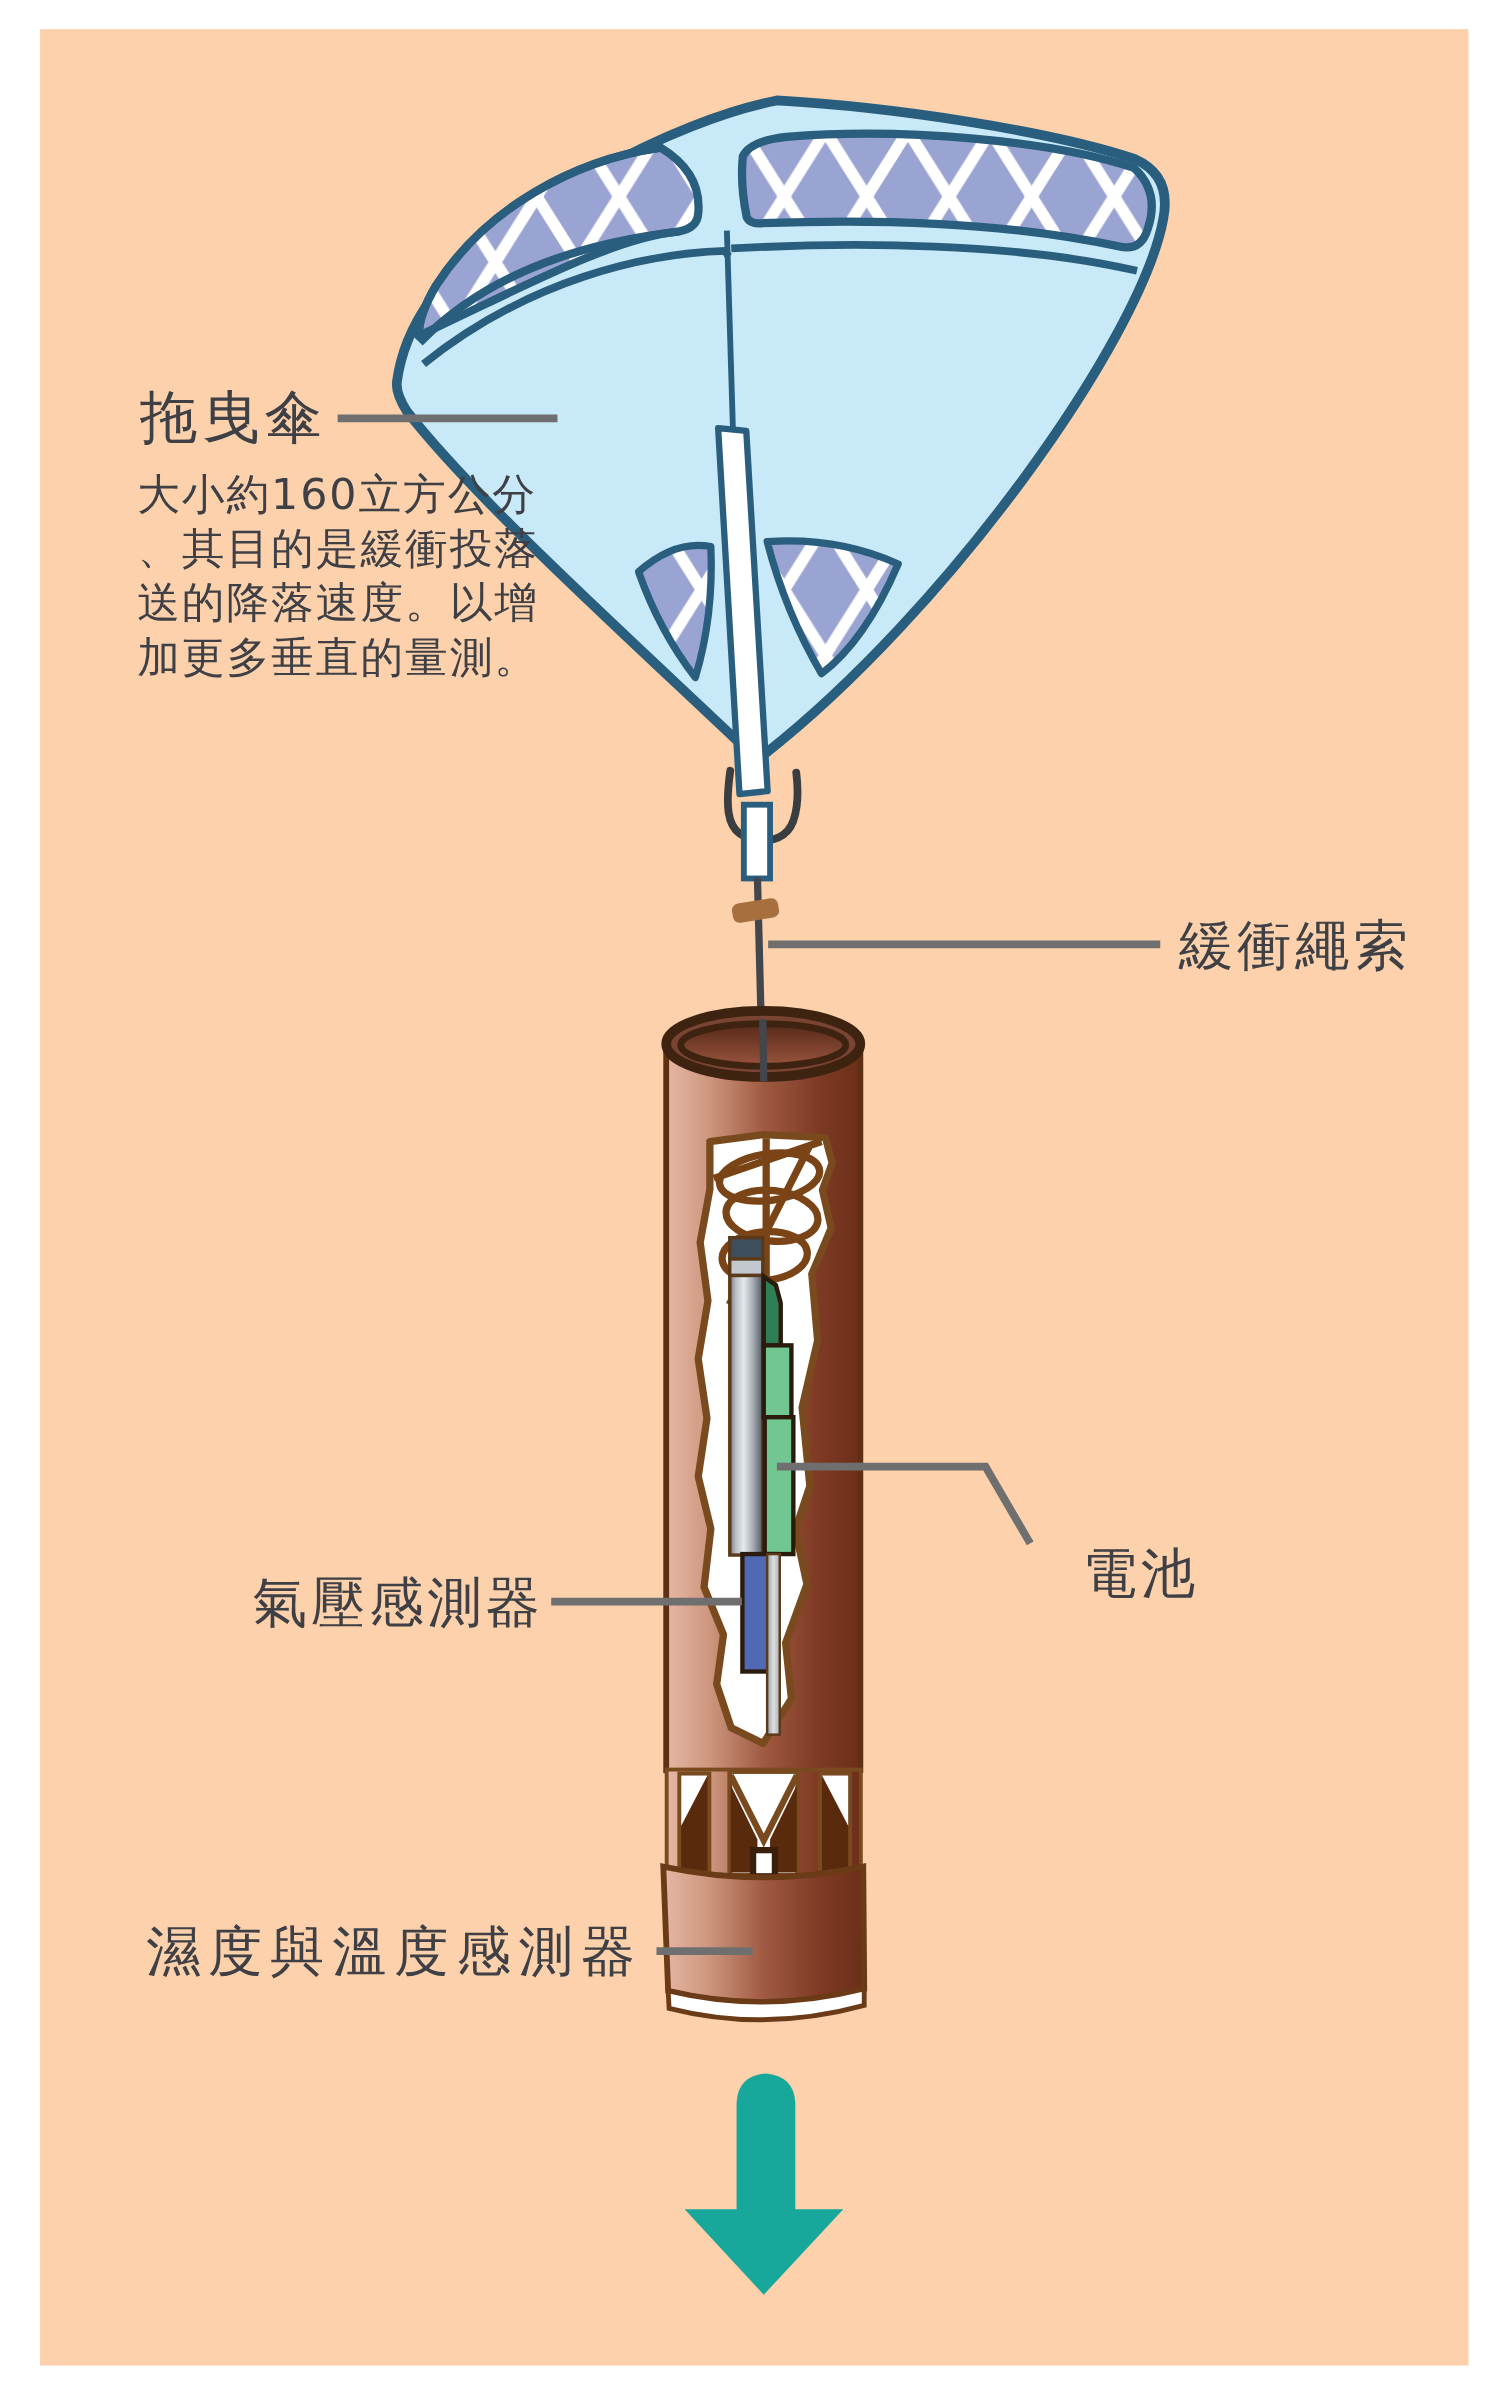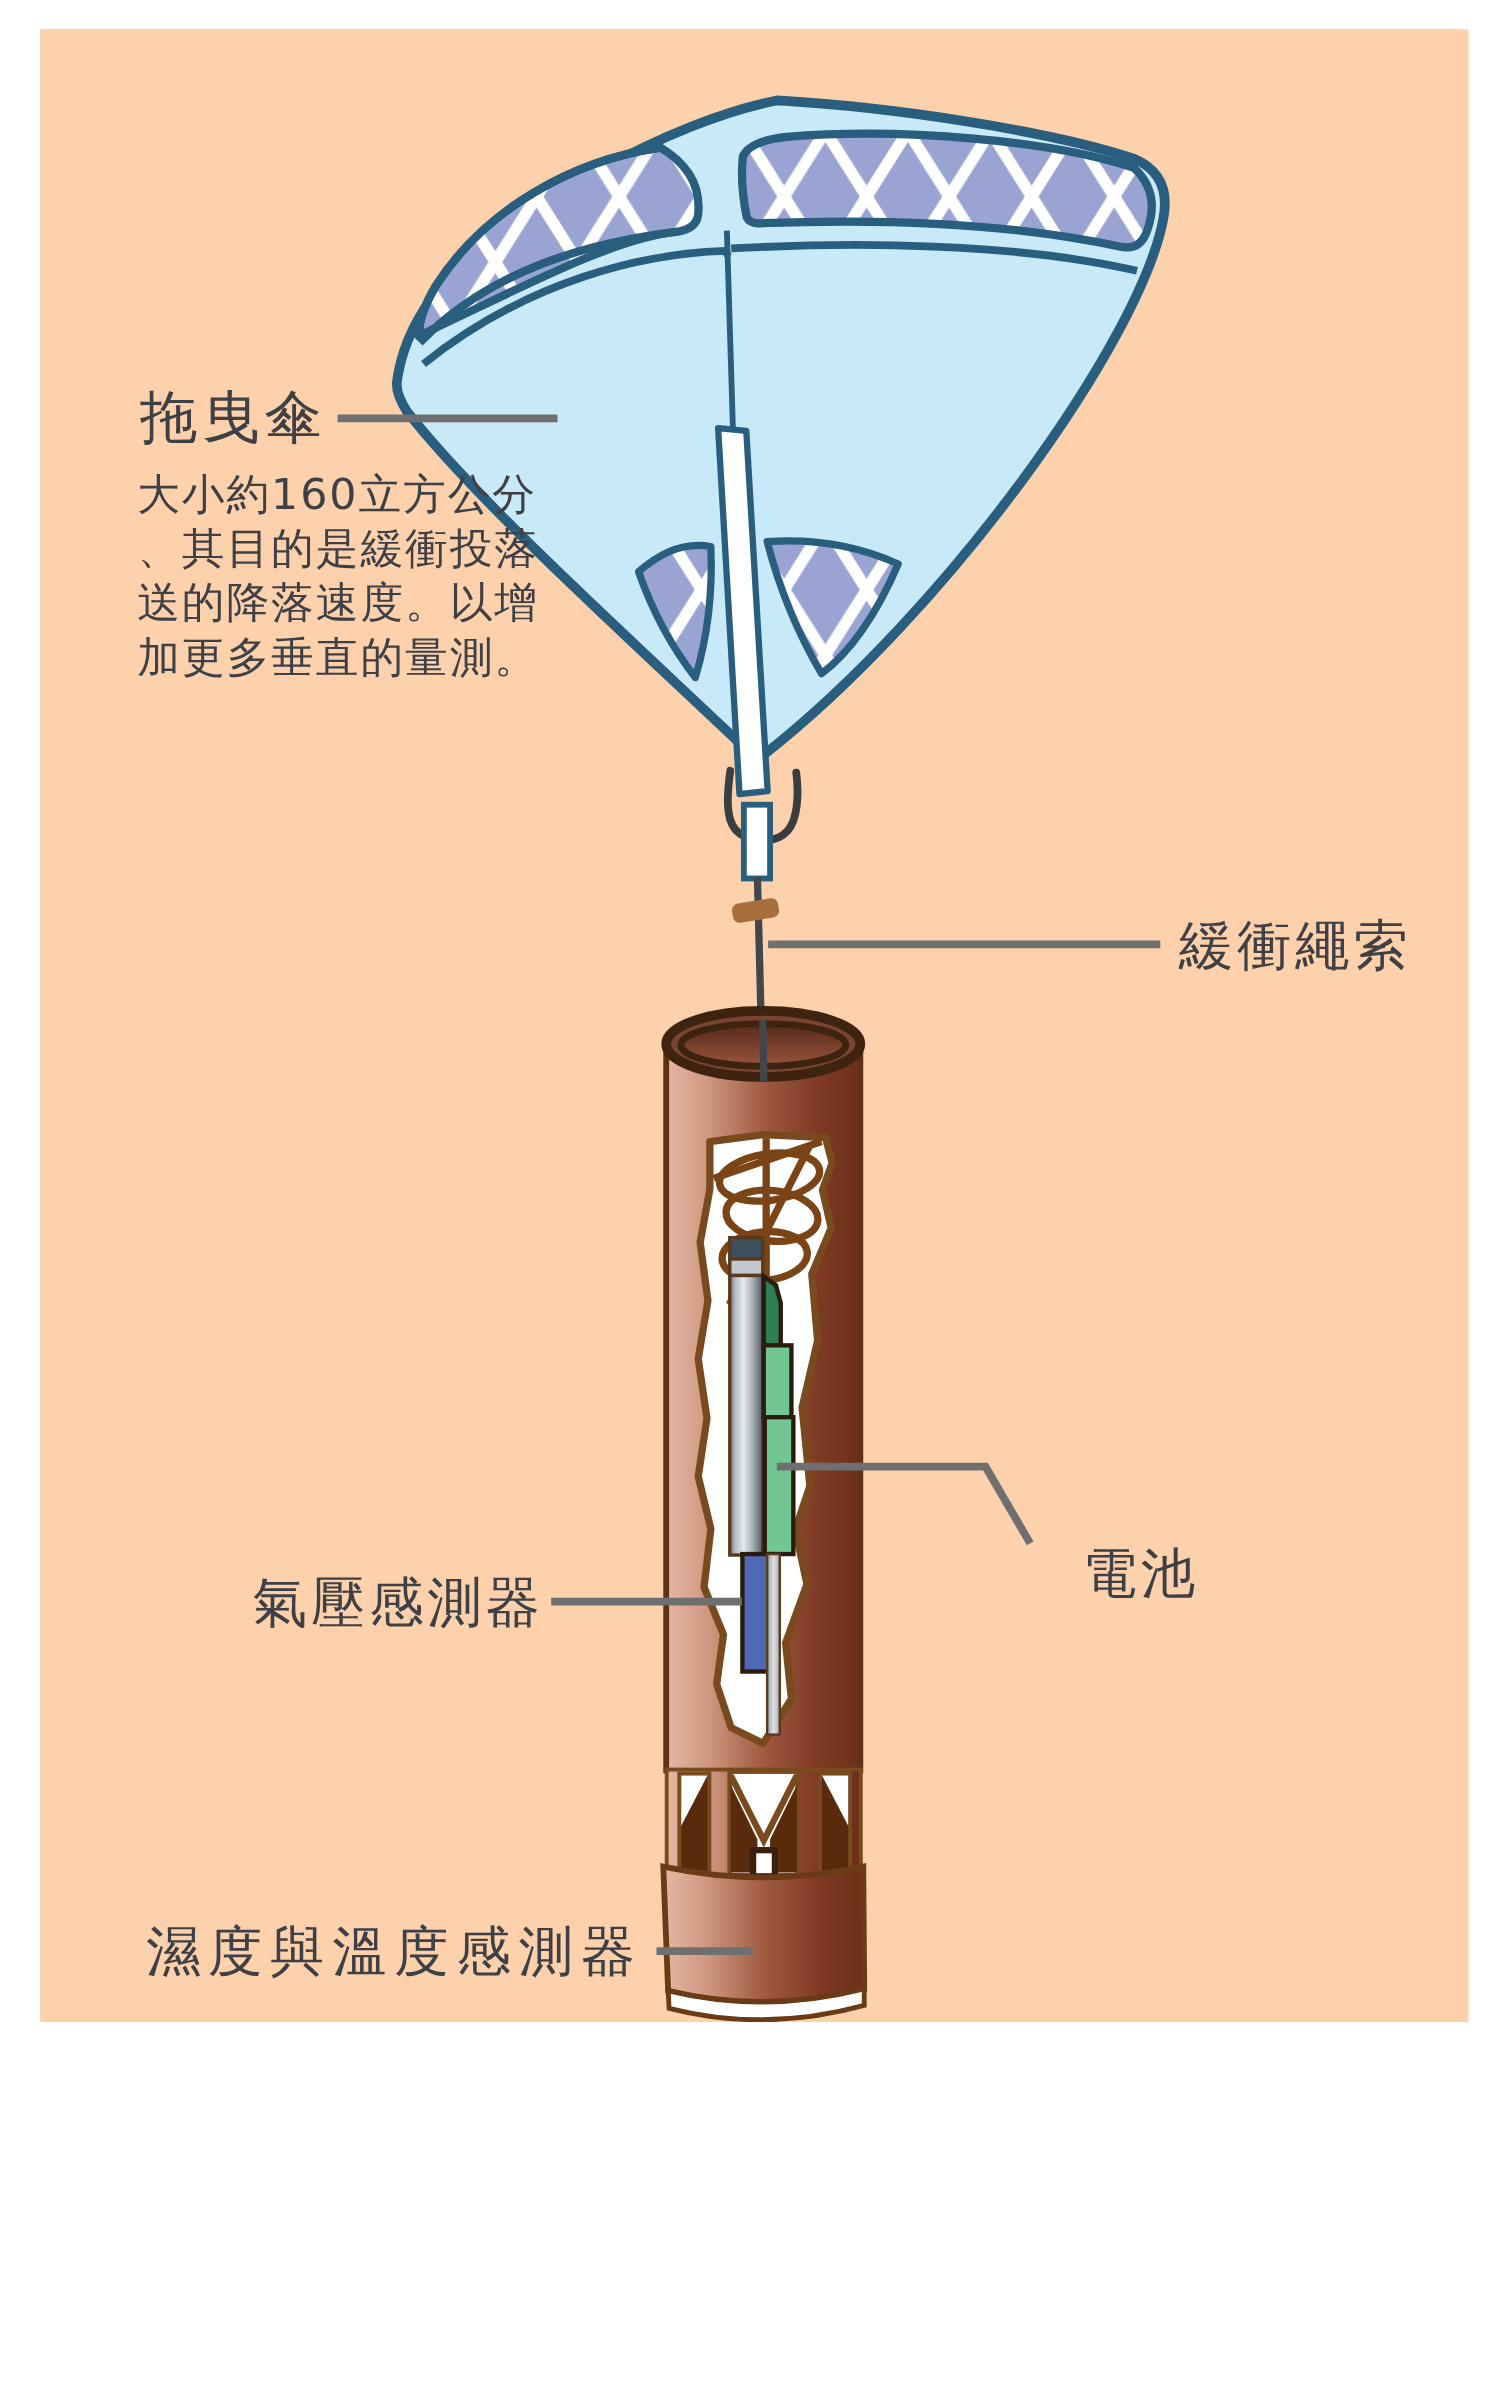--- a/index.html
+++ b/index.html
@@ -1,17 +1,17 @@
 <!DOCTYPE html>
 <html style="font-size:7.8px"><head>
 <meta charset="utf-8">
 <style>
   html,body{margin:0;padding:0;background:#ffffff;}
   body{font-family:"DejaVu Sans","Liberation Sans",sans-serif;}
-  .stage{position:relative;width:1511px;height:2022px;background:#ffffff;}
+  .stage{position:relative;width:1511px;height:2401px;background:#ffffff;}
   svg{display:block;}
   text{fill:#3F4045;}
   .label{font-size:112px;letter-spacing:8px;font-weight:500;}
   .label-big{font-size:118px;letter-spacing:10px;font-weight:500;}
   .desc{font-size:88px;letter-spacing:4px;}
   .wide{letter-spacing:16px;}
 </style>
 </head>
 <body>
 

